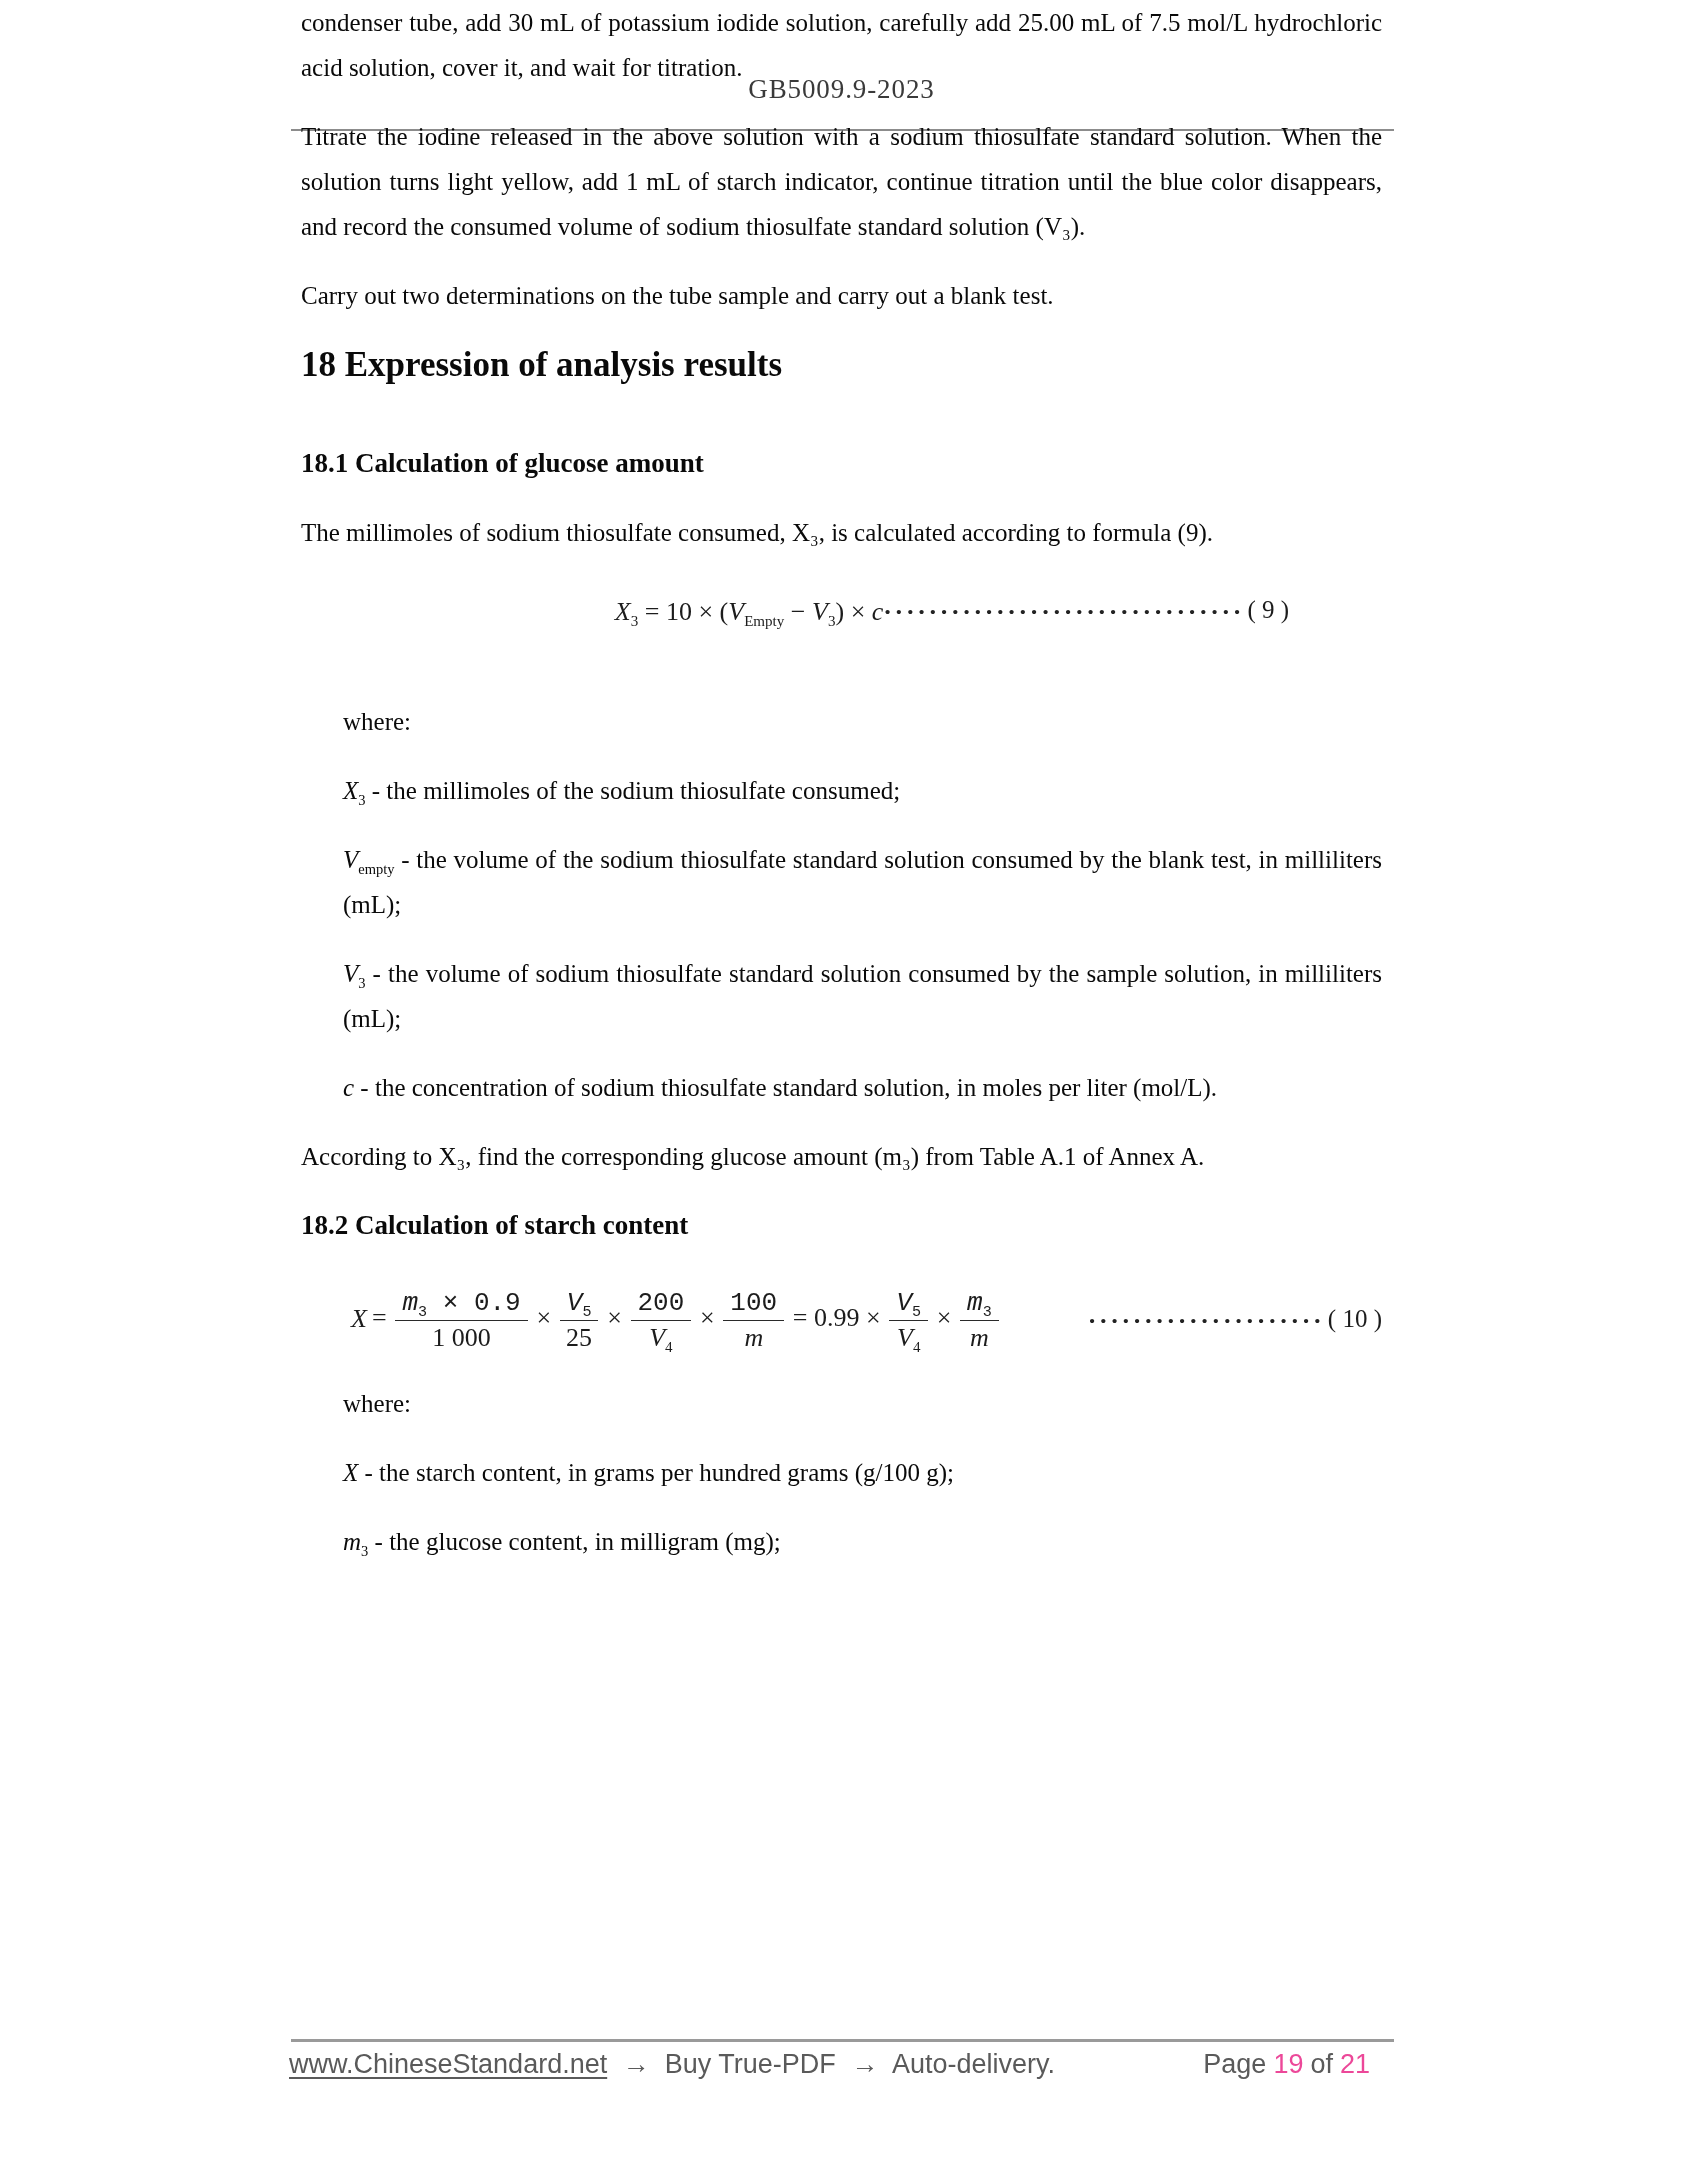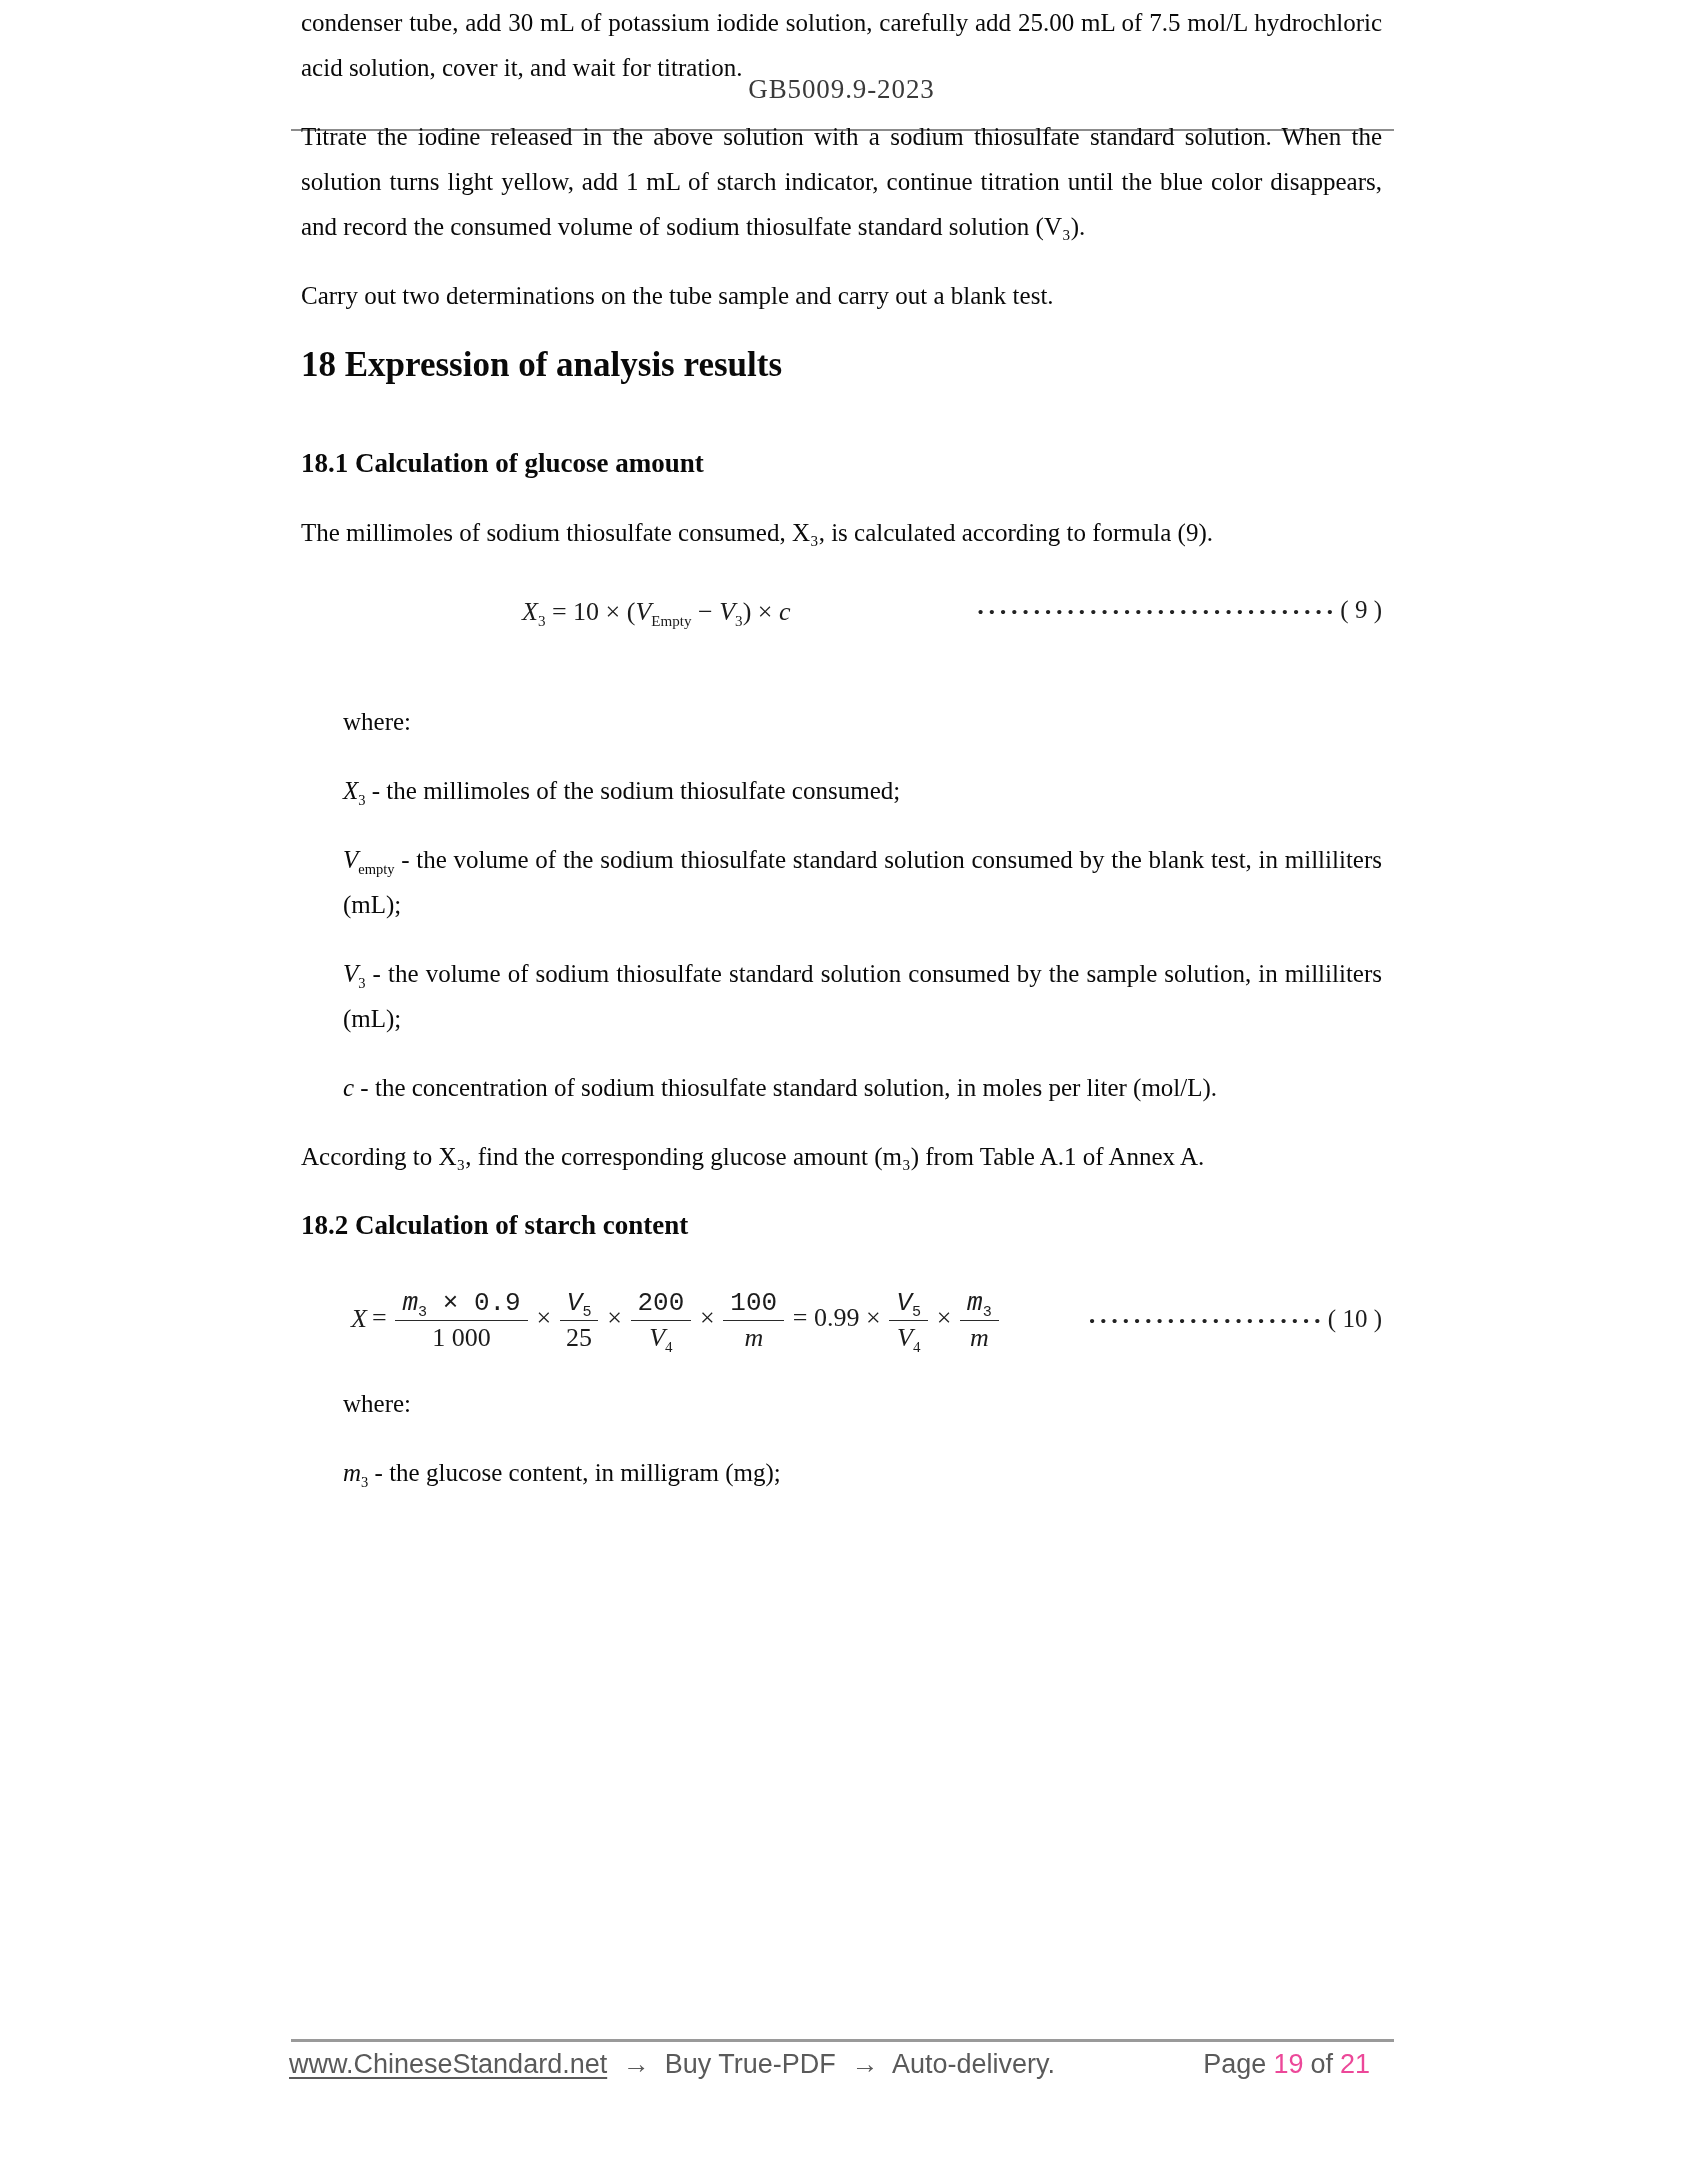--- a/index.html
+++ b/index.html
@@ -15,21 +15,21 @@
   .body-p{font-size:25px;line-height:45px;text-align:justify;}
   .indent{margin-left:42px;font-size:25px;line-height:45px;}
   .def{margin-left:42px;font-size:25px;line-height:45px;text-align:justify;}
   .var{font-style:italic;}
   sub{font-size:0.58em;line-height:0;}
   h1.h1{margin:15.6px 0 0 0;font-size:35px;line-height:45px;font-weight:bold;}
   h2.h2{margin:54px 0 24px 0;font-size:27px;line-height:45px;font-weight:bold;}
   h2.h2.second{margin-top:5.2px;}
   .formula-row{display:flex;align-items:center;justify-content:space-between;
                font-size:26px;color:#1c1c1c;}
-  .formula-row.f9{margin-top:26px;height:61px;margin-bottom:0;}
+  .formula-row.f9{margin-top:26px;height:61px;margin-bottom:0;justify-content:center;}
   .formula-row.f10{margin-top:5.2px;height:97px;margin-bottom:0;}
   .f9 .expr{margin-left:221px;}
   .f10 .expr{margin-left:50px;}
   .expr{white-space:nowrap;}
   .op{margin:0 5.2px;}
   .frac{display:inline-flex;flex-direction:column;align-items:center;
         vertical-align:middle;margin:0 3.5px;text-align:center;}
   .frac .num{display:block;border-bottom:1.7px solid #2a2a2a;padding:0 7px 2.6px 7px;line-height:1.1;font-family:Liberation Mono, monospace;}
   .frac .den{display:block;padding-top:2.6px;line-height:1.1;}
   .leader{white-space:nowrap;}
@@ -117,20 +117,24 @@
             <span class="den"><span class="var">V</span><sub>4</sub></span>
           </span><span class="op">×</span><span class="frac">
             <span class="num"><span class="var">m</span><sub>3</sub></span>
             <span class="den"><span class="var">m</span></span>
           </span></span>
       <span class="leader"><span class="dots">·····················</span><span class="fnum">( 10 )</span></span>
     </div>
 
     <p class="indent where2">where:</p>
 
+    <p class="def">
+      <span class="term"><span class="var">X</span><sub></sub></span>
+      <span>- the starch content, in grams per hundred grams (g/100 g);</span>
+    </p>
 
     <p class="def">
       <span class="term"><span class="var">m</span><sub>3</sub></span>
       <span>- the glucose content, in milligram (mg);</span>
     </p>
 
   </div>
 
   <div class="rule footer"></div>
 

